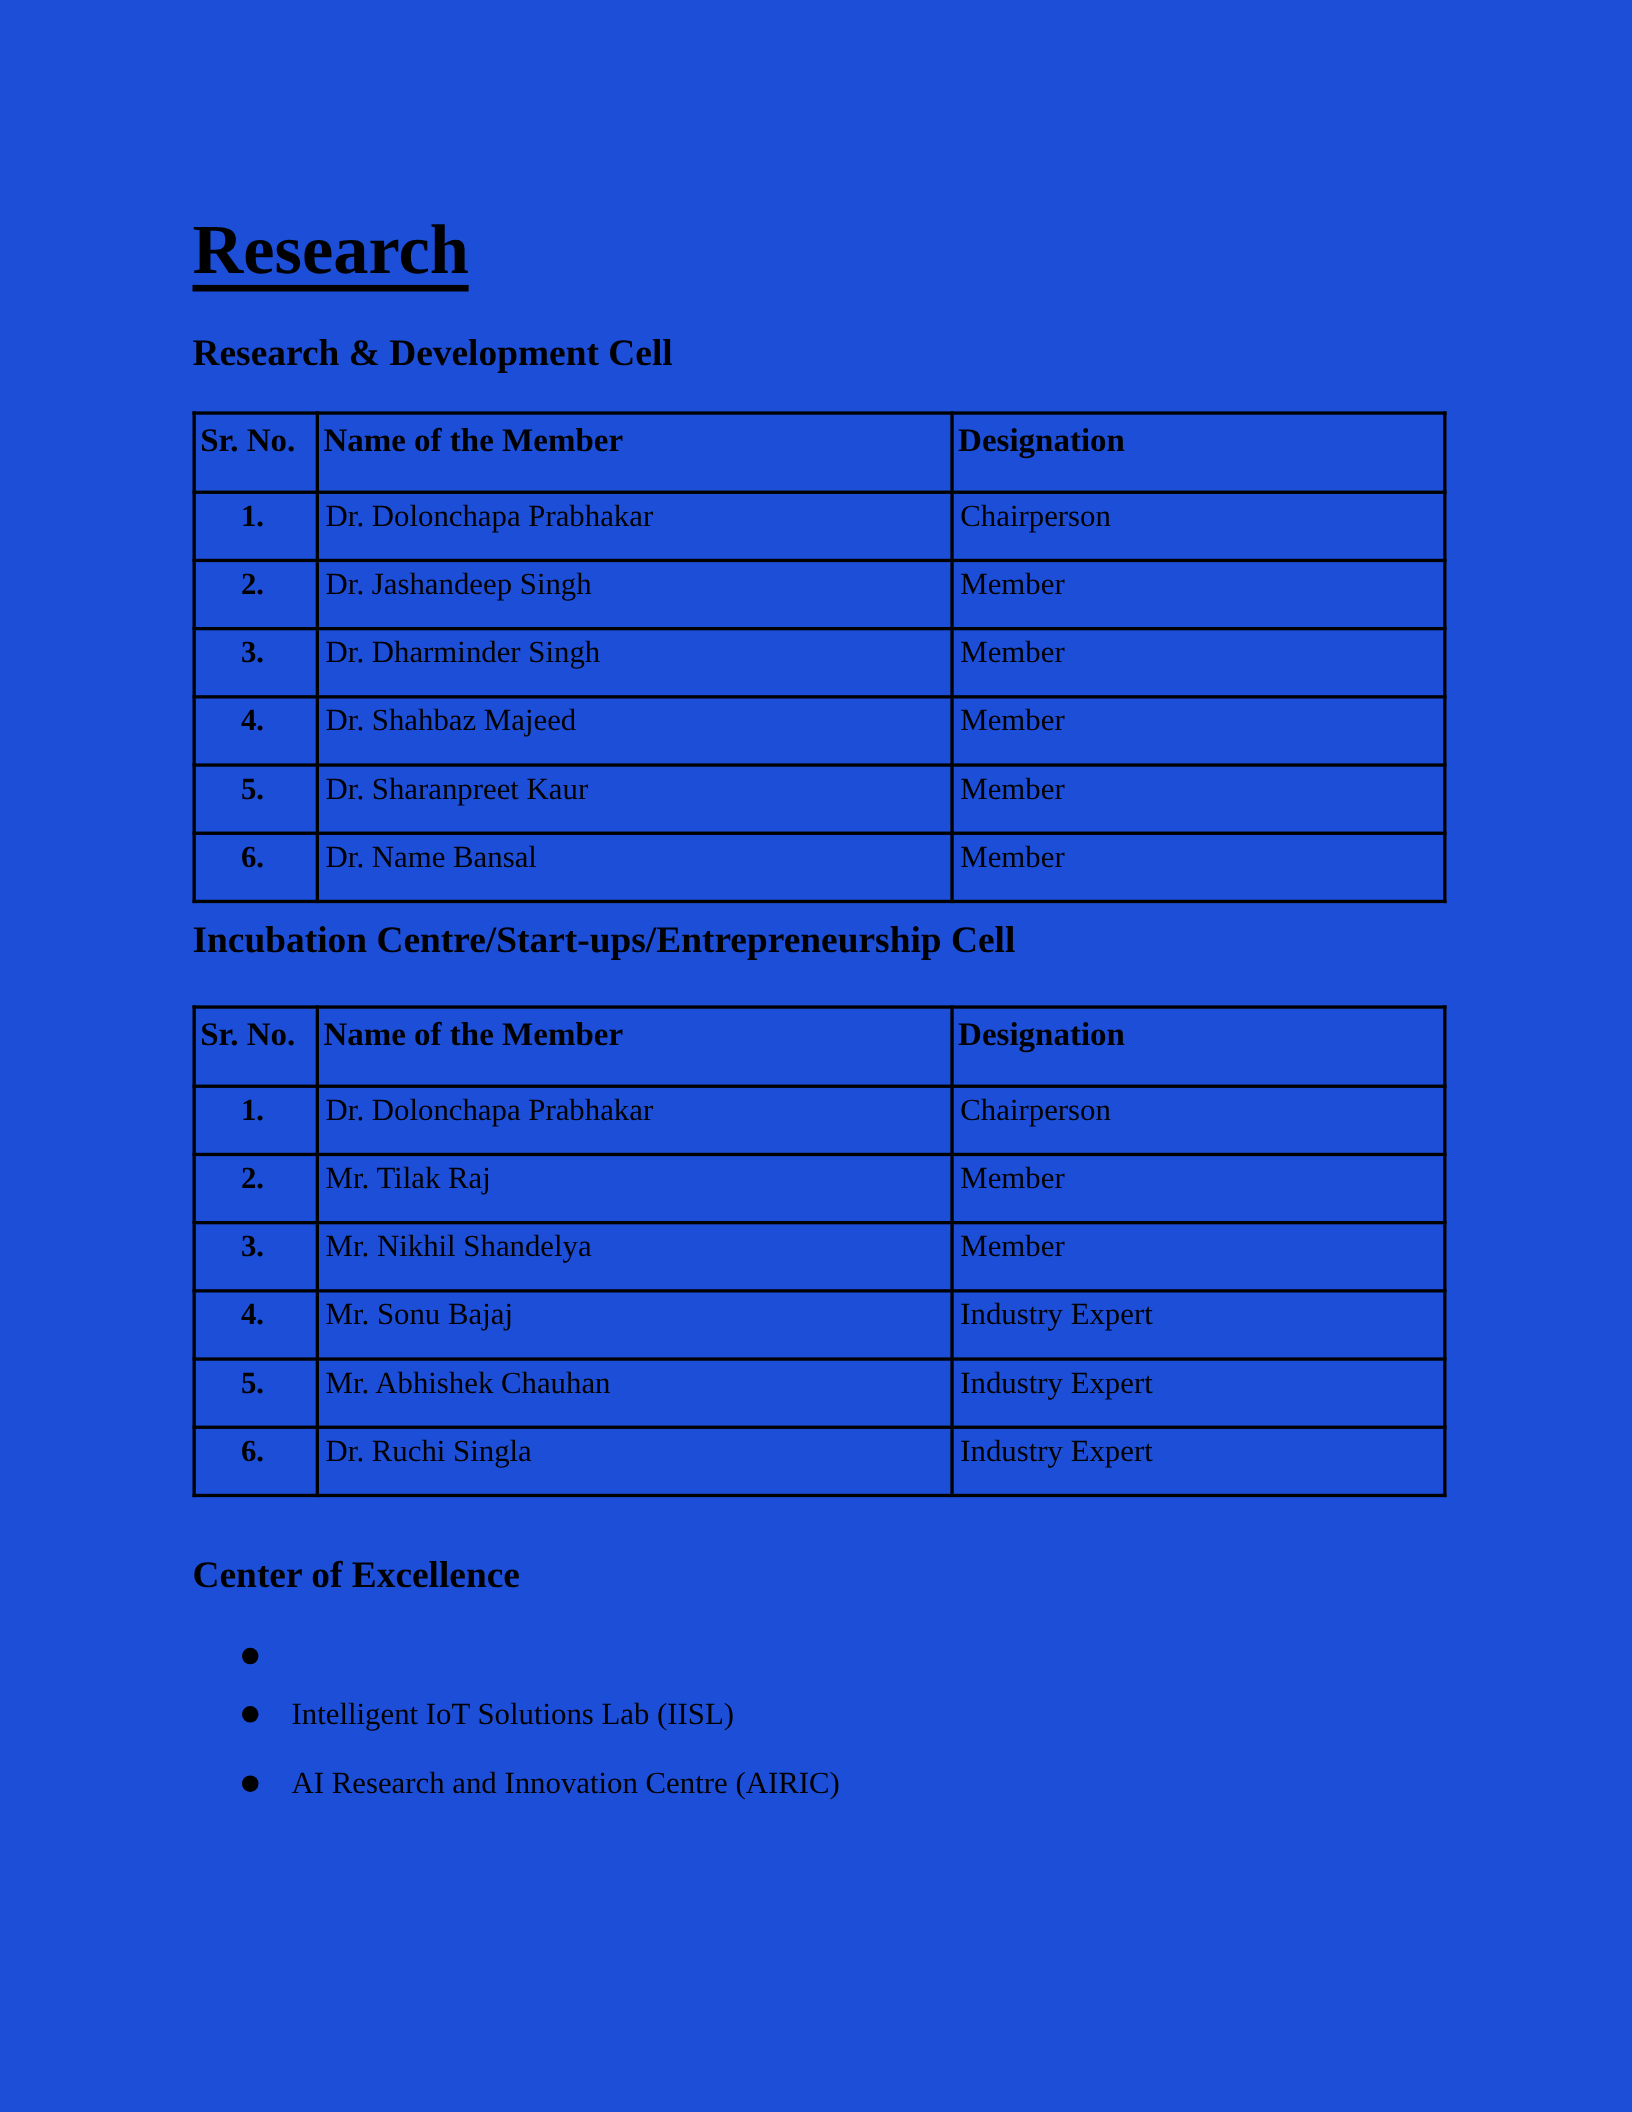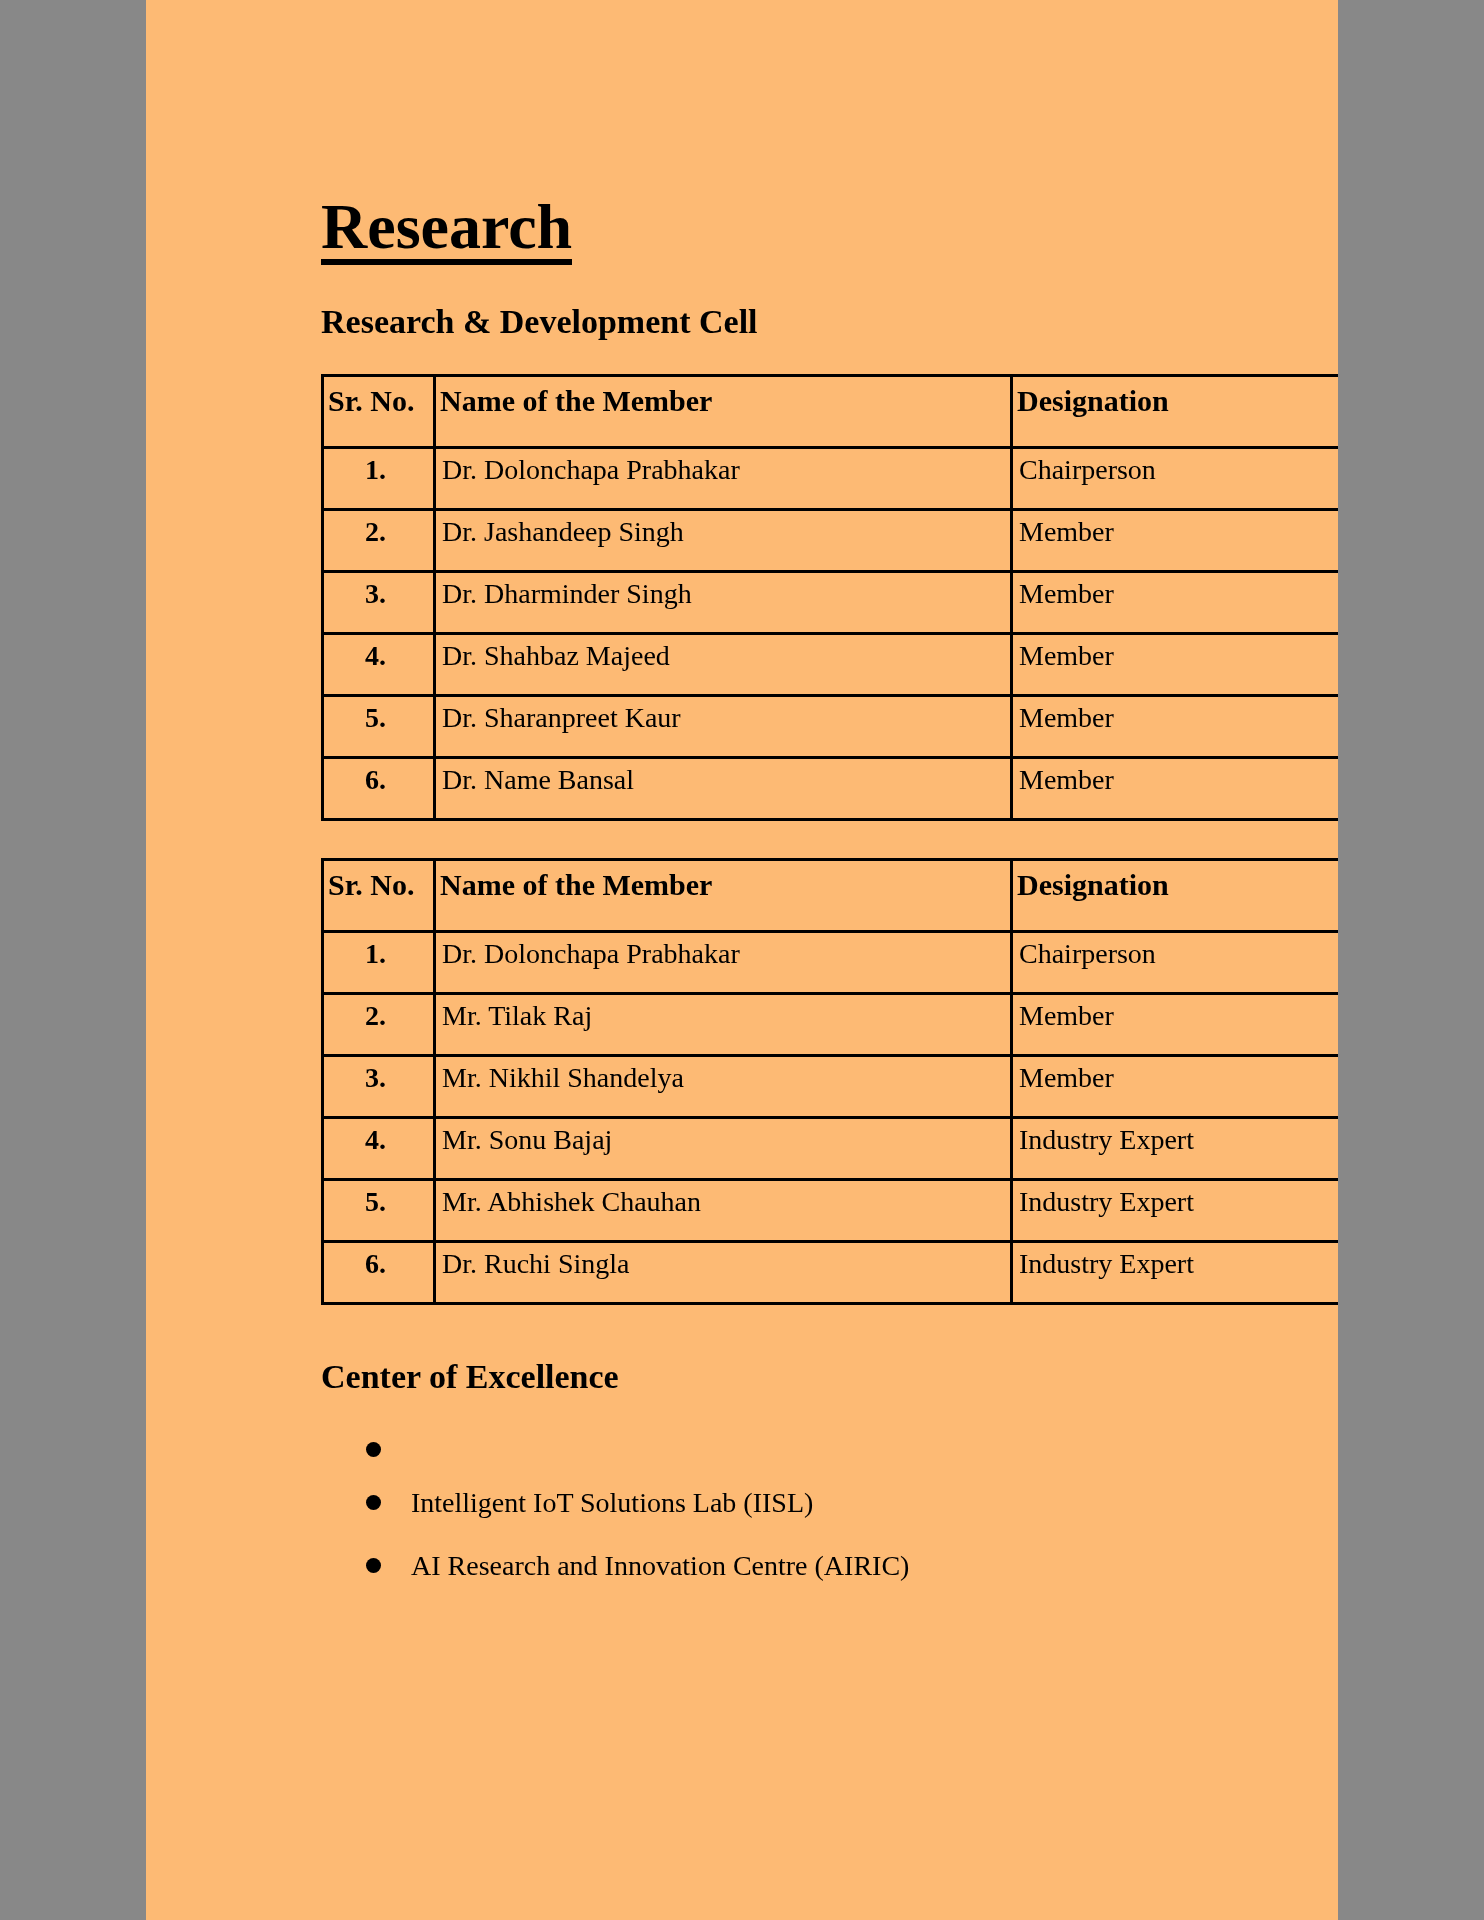--- a/index.html
+++ b/index.html
@@ -1,17 +1,17 @@
 <!DOCTYPE html>
 <html><head>
 <meta charset="utf-8">
 <style>
   html,body { margin:0; padding:0; background:#888; }
   .page {
-    width:1192px; height:1920px; background:#fdba74; position:relative;
+    width:1484px; height:1920px; background:#1d4ed8; position:relative;
     margin:0 auto; overflow:hidden; color:#000;
     font-family:"Liberation Serif","DejaVu Serif",serif;
   }
   .content { padding:0 172px 0 175px; }
 
   .doc-title {
     display:inline-block;
     margin:195px 0 0 0;
     font-size:64px; font-weight:bold; line-height:64px;
     border-bottom:6px solid #000;
@@ -118,20 +118,21 @@
           <td>Member</td>
         </tr>
         <tr>
           <td class="num">6.</td>
           <td>Dr. Name Bansal</td>
           <td>Member</td>
         </tr>
       </tbody>
     </table>
 
+    <h2 class="section-heading" id="heading-incubation">Incubation Centre/Start-ups/Entrepreneurship Cell</h2>
 
     <table class="member-table" id="incubation-table">
       <colgroup>
           <col class="c-sr">
           <col class="c-name">
           <col class="c-desig">
         </colgroup>
       <tbody>
         <tr>
           <th>Sr. No.</th>

